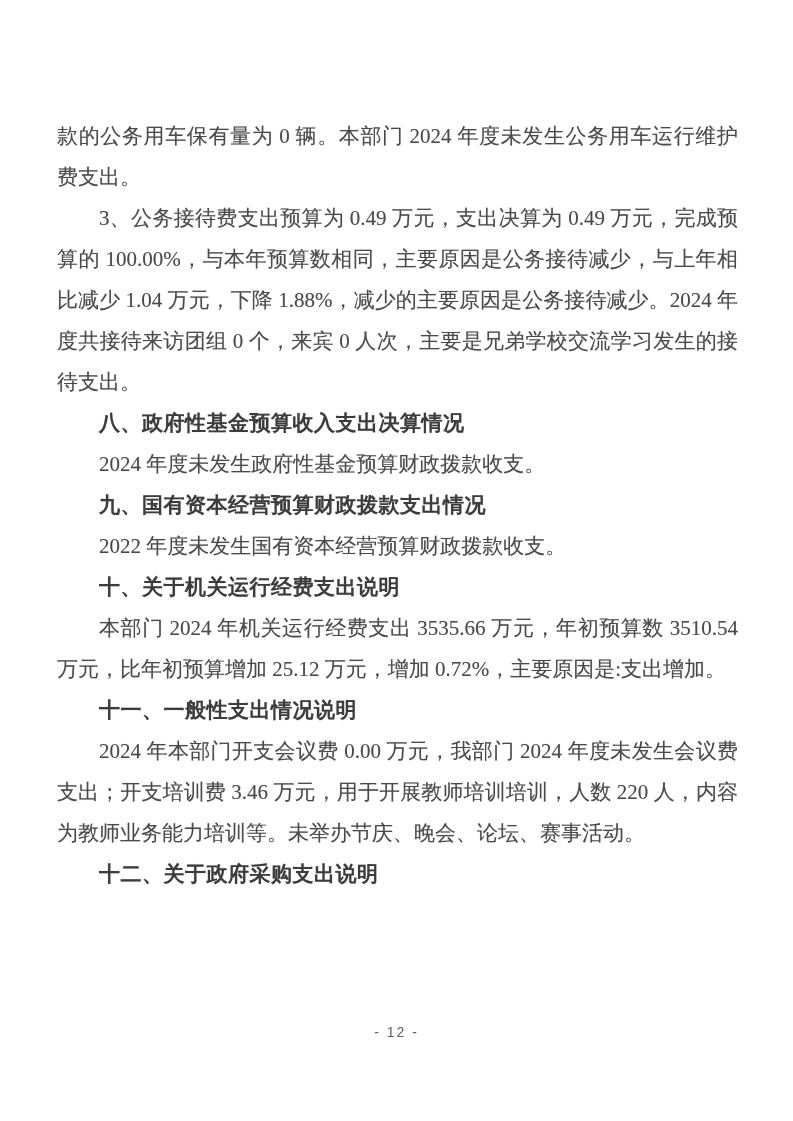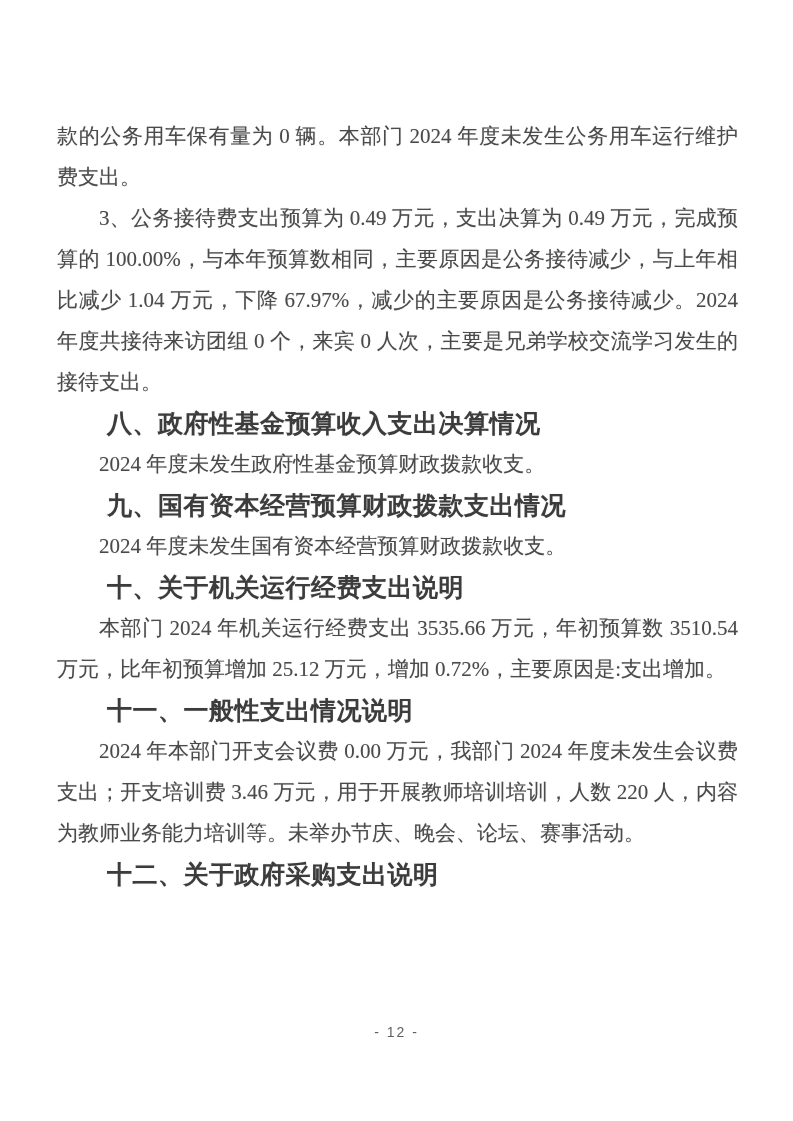--- a/index.html
+++ b/index.html
@@ -30,21 +30,21 @@
   .para {
     margin: 0;
     padding: 0;
   }
   .para.indent {
     text-indent: 2em;
   }
   .heading {
     margin: 0;
     padding: 0;
-    font-size: 25px;
+    font-size: 21px;
     line-height: 41px;
     font-weight: 700;
     color: #3c3c3c;
     text-indent: 2em;
     letter-spacing: 0.5px;
   }
   .footer {
     position: absolute;
     left: 0;
     right: 0;
@@ -55,25 +55,25 @@
     color: #5f5f5f;
     letter-spacing: 2px;
   }
 </style>
 </head>
 <body>
 
 <div class="page">
   <div class="content">
     <p class="para">款的公务用车保有量为 0 辆。本部门 2024 年度未发生公务用车运行维护费支出。</p>
-    <p class="para indent">3、公务接待费支出预算为 0.49 万元，支出决算为 0.49 万元，完成预算的 100.00%，与本年预算数相同，主要原因是公务接待减少，与上年相比减少 1.04 万元，下降 67.97%，减少的主要原因是公务接待减少。2024 年度共接待来访团组 0 个，来宾 0 人次，主要是兄弟学校交流学习发生的接待支出。</p>
+    <p class="para indent">3、公务接待费支出预算为 0.49 万元，支出决算为 0.49 万元，完成预算的 100.00%，与本年预算数相同，主要原因是公务接待减少，与上年相比减少 1.04 万元，下降 1.88%，减少的主要原因是公务接待减少。2024 年度共接待来访团组 0 个，来宾 0 人次，主要是兄弟学校交流学习发生的接待支出。</p>
     <h2 class="heading">八、政府性基金预算收入支出决算情况</h2>
     <p class="para indent">2024 年度未发生政府性基金预算财政拨款收支。</p>
     <h2 class="heading">九、国有资本经营预算财政拨款支出情况</h2>
-    <p class="para indent">2024 年度未发生国有资本经营预算财政拨款收支。</p>
+    <p class="para indent">2022 年度未发生国有资本经营预算财政拨款收支。</p>
     <h2 class="heading">十、关于机关运行经费支出说明</h2>
     <p class="para indent">本部门 2024 年机关运行经费支出 3535.66 万元，年初预算数 3510.54 万元，比年初预算增加 25.12 万元，增加 0.72%，主要原因是:支出增加。</p>
     <h2 class="heading">十一、一般性支出情况说明</h2>
     <p class="para indent">2024 年本部门开支会议费 0.00 万元，我部门 2024 年度未发生会议费支出；开支培训费 3.46 万元，用于开展教师培训培训，人数 220 人，内容为教师业务能力培训等。未举办节庆、晚会、论坛、赛事活动。</p>
     <h2 class="heading">十二、关于政府采购支出说明</h2>
   </div>
 
   <div class="footer">
     <span>- 12 -</span>
   </div>

